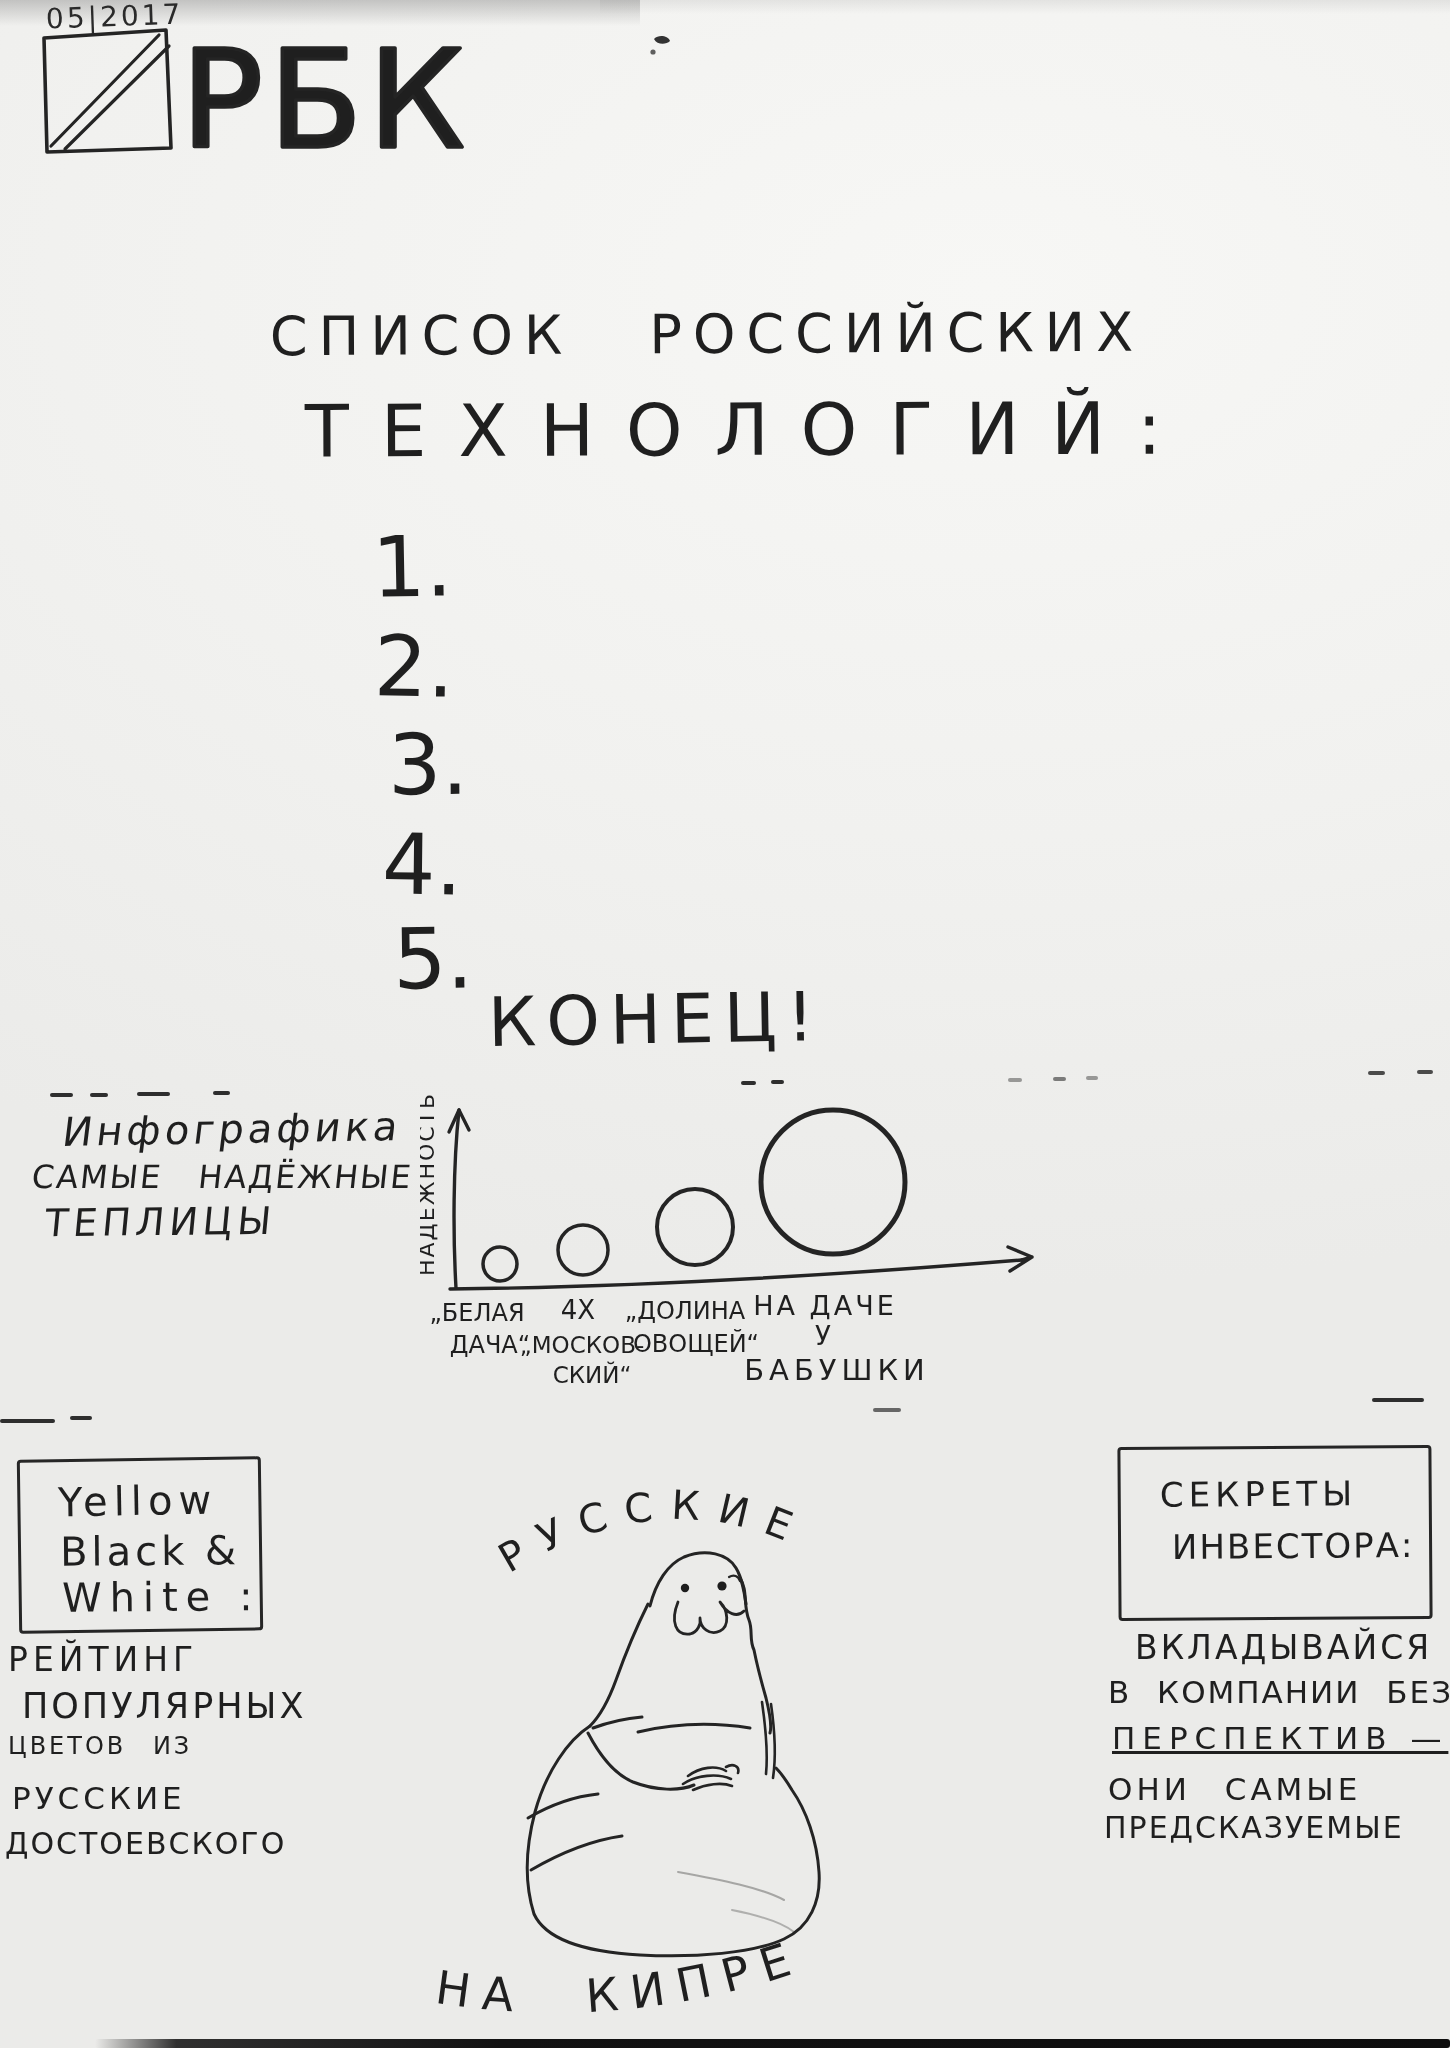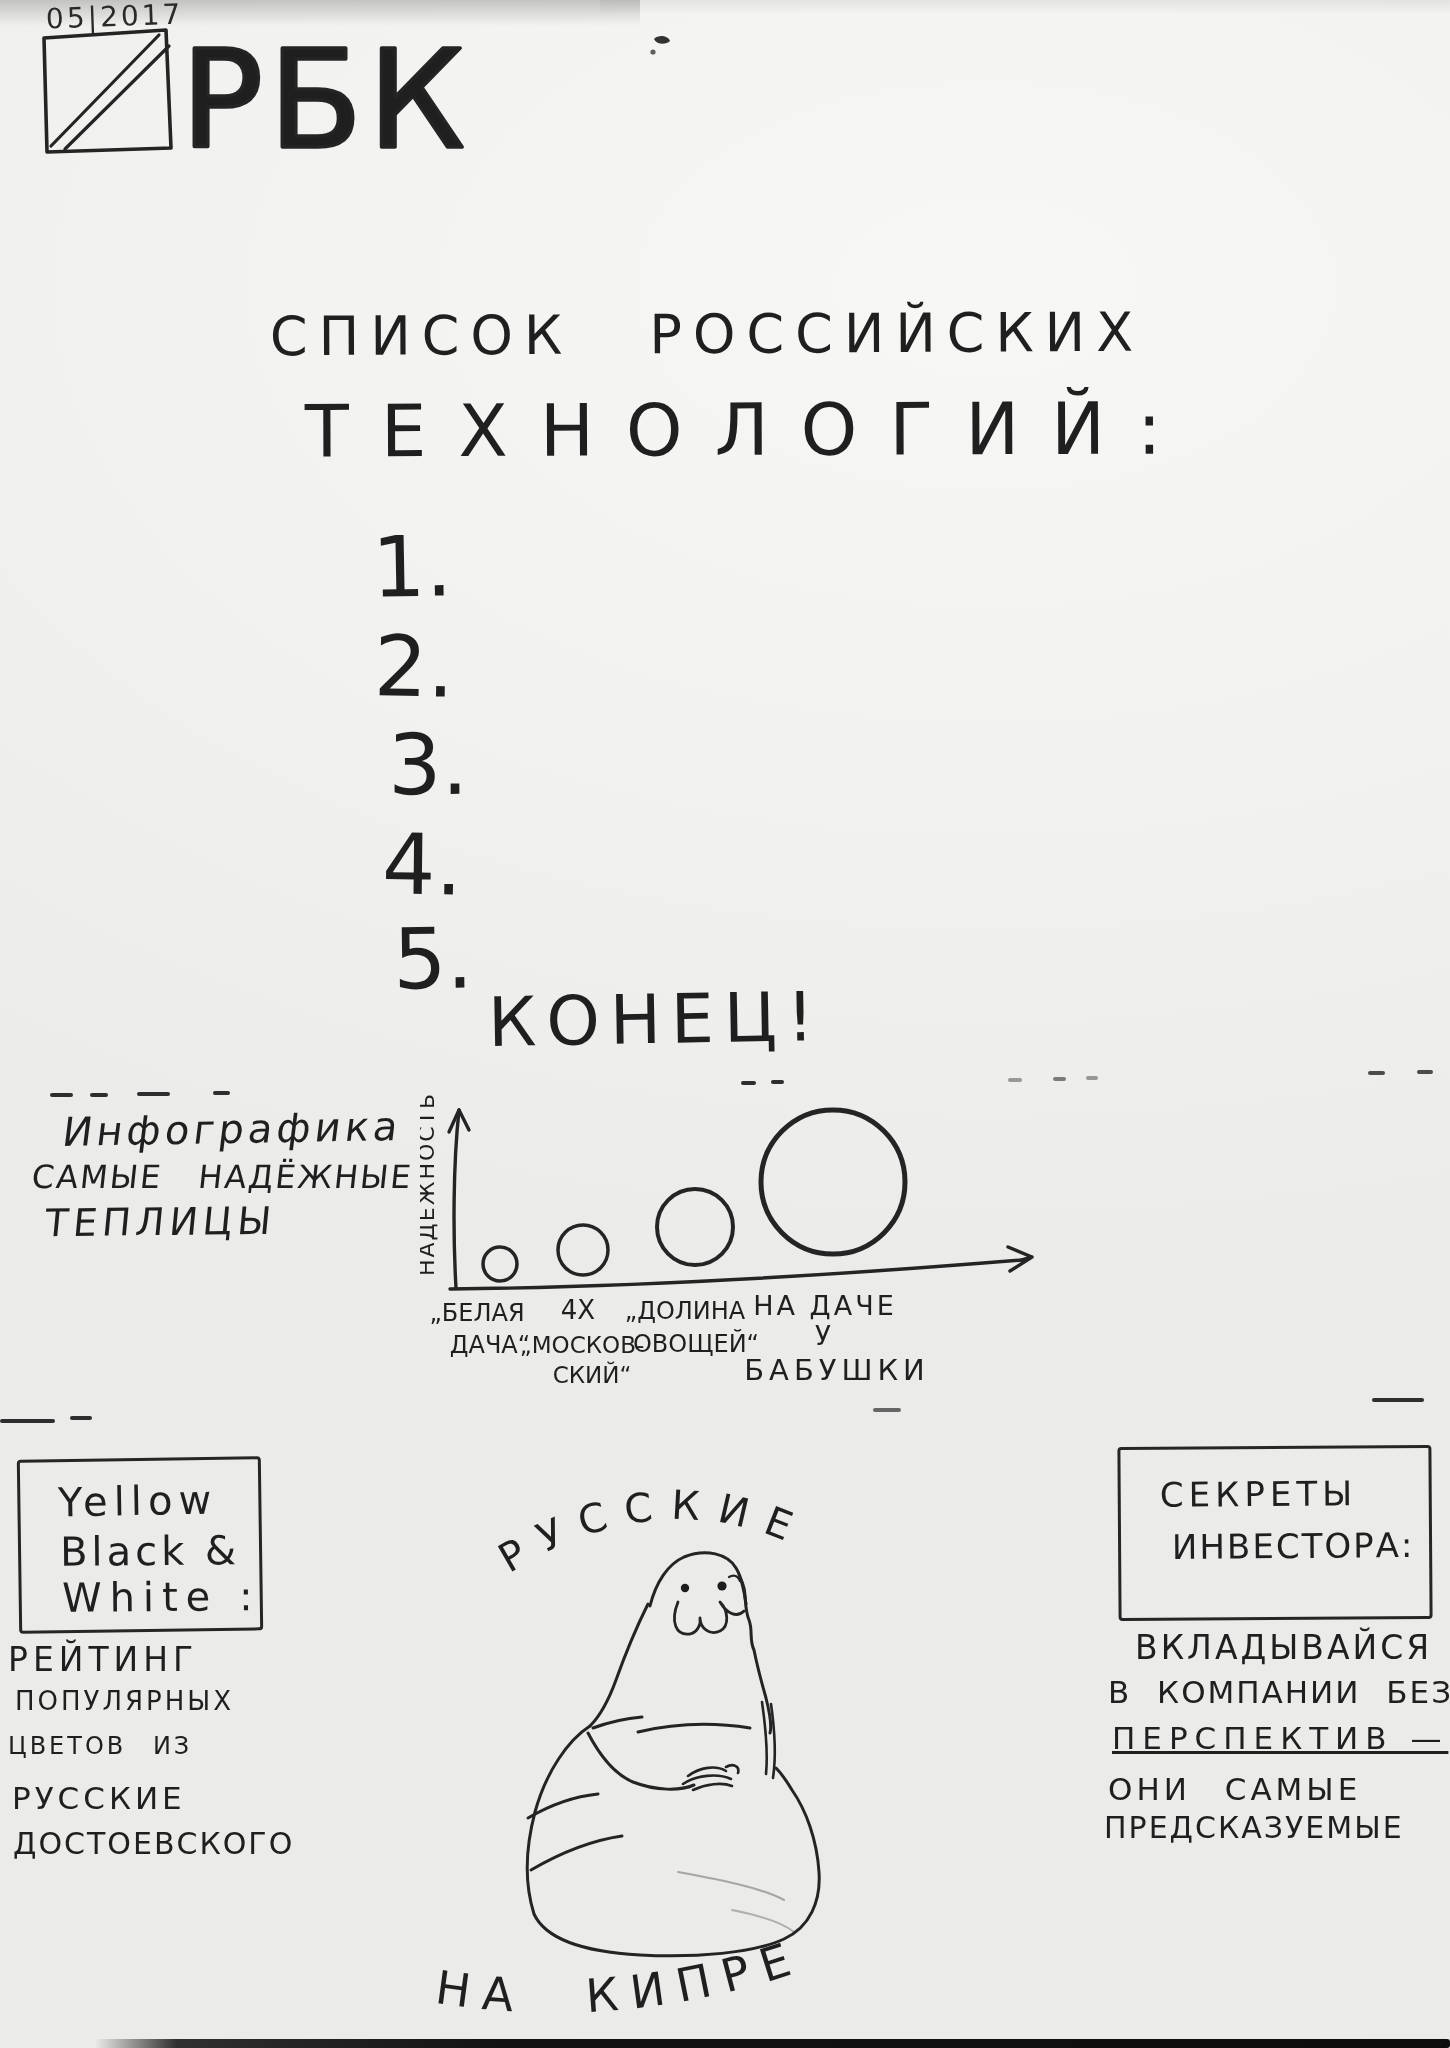--- a/index.html
+++ b/index.html
@@ -100,24 +100,24 @@
       <text x="403" y="259" font-size="26">У</text>
       <text x="417" y="294" font-size="29" letter-spacing="5">БАБУШКИ</text>
     </g>
   </svg>
 
   <div class="abs box-sketch" style="left:18px;top:1458px;width:238px;height:168px;transform:rotate(-0.8deg);"></div>
   <div class="abs hand" style="left:58px;top:1478px;font-size:40px;letter-spacing:6px;transform:rotate(-1deg);">Yellow</div>
   <div class="abs hand" style="left:60px;top:1528px;font-size:40px;letter-spacing:4px;transform:rotate(-0.5deg);">Black &amp;</div>
   <div class="abs hand" style="left:62px;top:1574px;font-size:40px;letter-spacing:8px;transform:rotate(-0.5deg);">White :</div>
   <div class="abs hand" style="left:8px;top:1640px;font-size:33px;letter-spacing:5px;">РЕЙТИНГ</div>
-  <div class="abs hand" style="left:15px;top:1686px;font-size:26px;letter-spacing:3px;">ПОПУЛЯРНЫХ</div>
+  <div class="abs hand" style="left:22px;top:1686px;font-size:35px;letter-spacing:3px;">ПОПУЛЯРНЫХ</div>
   <div class="abs hand" style="left:8px;top:1732px;font-size:24px;letter-spacing:3px;word-spacing:16px;">ЦВЕТОВ ИЗ</div>
   <div class="abs hand" style="left:12px;top:1780px;font-size:31px;letter-spacing:4px;">РУССКИЕ</div>
-  <div class="abs hand" style="left:5px;top:1826px;font-size:30px;letter-spacing:2px;margin-left:8px;">ДОСТОЕВСКОГО</div>
+  <div class="abs hand" style="left:5px;top:1826px;font-size:30px;letter-spacing:2px;">ДОСТОЕВСКОГО</div>
 
   <div class="abs box-sketch" style="left:1118px;top:1446px;width:308px;height:168px;transform:rotate(-0.4deg);"></div>
   <div class="abs hand" style="left:1160px;top:1474px;font-size:34px;letter-spacing:5px;transform:rotate(-0.5deg);">СЕКРЕТЫ</div>
   <div class="abs hand" style="left:1172px;top:1526px;font-size:34px;letter-spacing:2px;transform:rotate(-0.5deg);">ИНВЕСТОРА:</div>
   <div class="abs hand" style="left:1135px;top:1628px;font-size:33px;letter-spacing:3px;">ВКЛАДЫВАЙСЯ</div>
   <div class="abs hand" style="left:1108px;top:1674px;font-size:31px;letter-spacing:2px;word-spacing:14px;">В КОМПАНИИ БЕЗ</div>
   <div class="abs hand" style="left:1112px;top:1720px;font-size:31px;letter-spacing:7px;text-decoration:underline;">ПЕРСПЕКТИВ —</div>
   <div class="abs hand" style="left:1108px;top:1771px;font-size:31px;letter-spacing:4px;word-spacing:20px;">ОНИ САМЫЕ</div>
   <div class="abs hand" style="left:1104px;top:1810px;font-size:30px;letter-spacing:2px;">ПРЕДСКАЗУЕМЫЕ</div>
 

